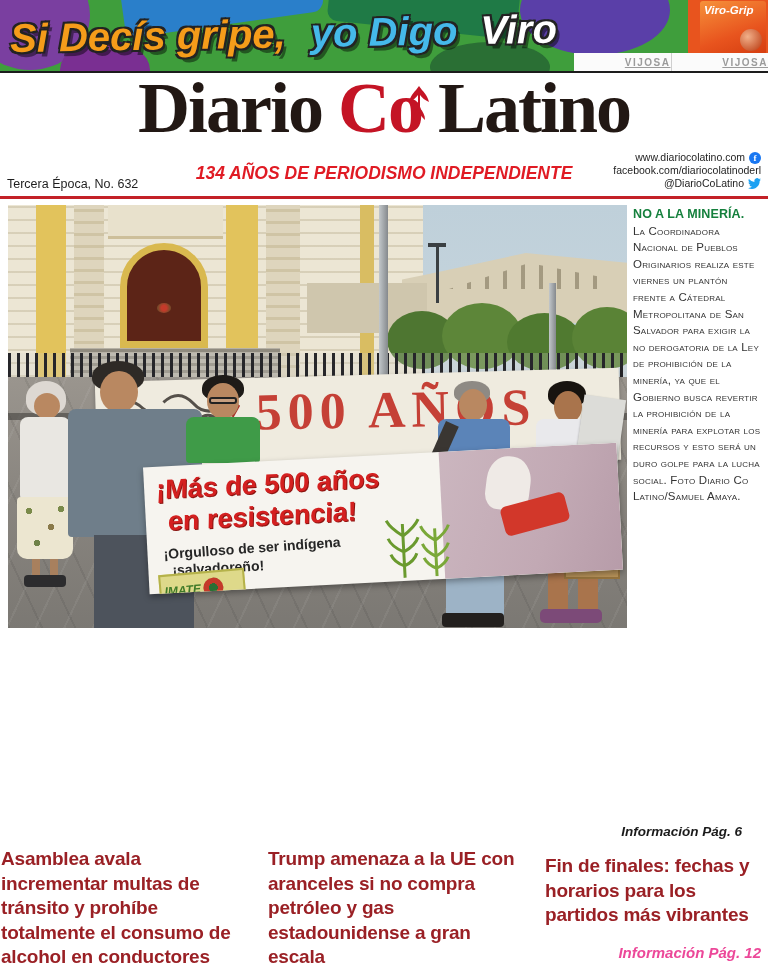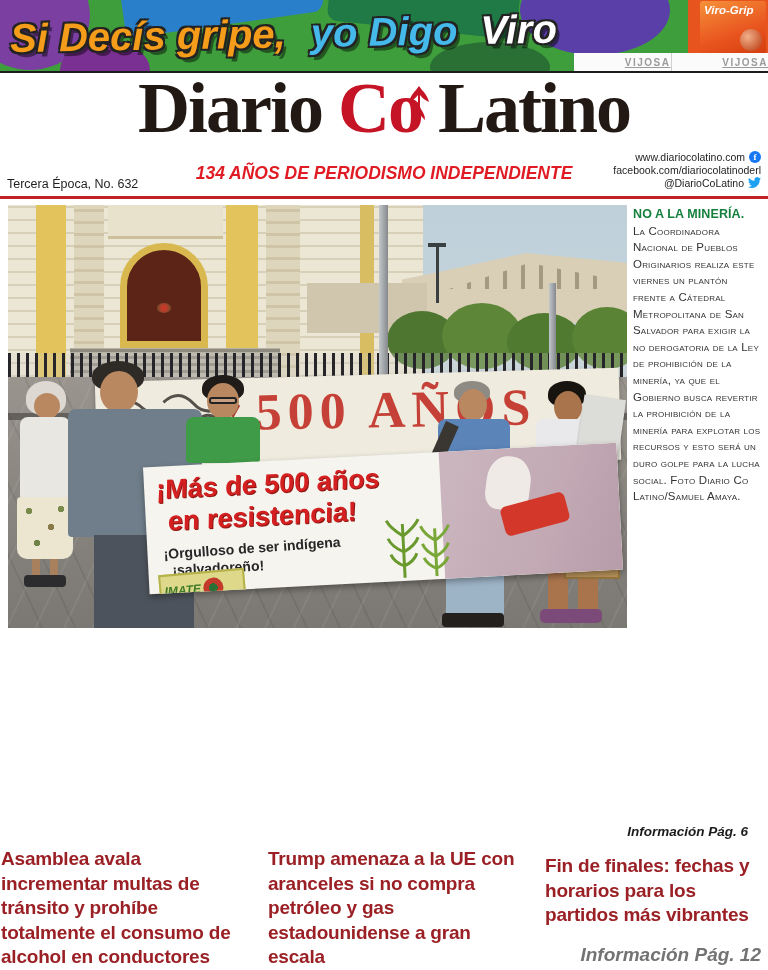--- a/index.html
+++ b/index.html
@@ -40,21 +40,21 @@
   .masthead-title { position:absolute; left:0; top:-4px; width:100%; text-align:center;
                     font-family:"Liberation Serif", serif; font-weight:700; font-size:72px; line-height:74px;
                     color:#221814; letter-spacing:-2px; }
   .title-co { color:#c41425; position:relative; }
   .co-bird { position:absolute; right:7px; top:14px; width:24px; height:40px; }
   .info-left { position:absolute; left:7px; bottom:4px; font-size:12.5px; line-height:16px; color:#1e1e1e; }
   .info-center { position:absolute; left:50%; transform:translateX(-50%); bottom:12px;
                  color:#e01b24; font-weight:700; font-style:italic; font-size:17.5px; white-space:nowrap; }
   .info-right { position:absolute; right:7px; bottom:6px; font-size:10.5px; line-height:13px;
                 text-align:right; color:#1e1e1e; }
-  .info-right .row { display:flex; justify-content:flex-end; gap:4px; }
+  .info-right .row { display:flex; justify-content:flex-end; align-items:center; gap:4px; }
   .icon-fb { display:inline-block; width:12px; height:12px; border-radius:50%; background:#1877f2;
              color:#fff; font-weight:700; font-size:9px; line-height:12px; text-align:center;
              font-family:"Liberation Serif",serif; }
   .icon-tw { display:inline-block; width:13px; height:11px; }
   .red-rule { position:absolute; left:0; top:196px; width:768px; height:3px; background:#c32128; }
 
   
   .photo { position:absolute; left:8px; top:205px; width:619px; height:423px; background:#c6d4dc; overflow:hidden; }
   .ph-sky { position:absolute; inset:0; background:linear-gradient(#bfd0da,#d3dde2); }
   .ph-cathedral { position:absolute; left:0; top:0; width:415px; height:172px; background:#ece6d4; }
@@ -174,28 +174,28 @@
   
   .caption { position:absolute; left:633px; top:206px; width:131px; height:425px; color:#333;
              font-size:11.5px; line-height:16.6px; }
   .caption-lead { font-weight:700; font-size:12.5px; color:#15803d; letter-spacing:.1px; }
   .caption-body { font-variant:small-caps; letter-spacing:.2px; }
 
   
   .headline { position:absolute; left:3px; top:632px; width:765px; color:#2b1b12; }
   .hl-line { font-weight:700; font-size:66px; line-height:61px; letter-spacing:-2px; white-space:nowrap;
              transform:scaleX(.84); transform-origin:left center; -webkit-text-stroke:2.2px #2b1b12; }
-  .main-page-ref { position:absolute; right:20px; top:824px; font-size:13.5px; font-weight:700;
+  .main-page-ref { position:absolute; right:26px; top:824px; font-size:13.5px; font-weight:700;
                    font-style:italic; color:#1a1a1a; }
 
   
   .teasers { position:absolute; left:0; top:847px; width:768px; }
   .teaser { position:absolute; top:0; color:#9a2025; font-weight:700; }
   .teaser-text { font-size:19px; line-height:24.5px; letter-spacing:-.2px; }
-  .teaser-ref { margin-top:6px; color:#737373; font-size:19px; font-style:italic; }
+  .teaser-ref { margin-top:6px; color:#ec4899; font-size:15px; font-style:italic; }
   .teaser1 { left:1px; width:250px; }
   .teaser2 { left:268px; width:260px; }
   .teaser3 { left:545px; width:220px; padding-top:7px; }
   .teaser3 .teaser-ref { text-align:right; padding-right:4px; margin-top:16px; }
 </style>
 </head>
 <body>
 
 <div class="page">
 

